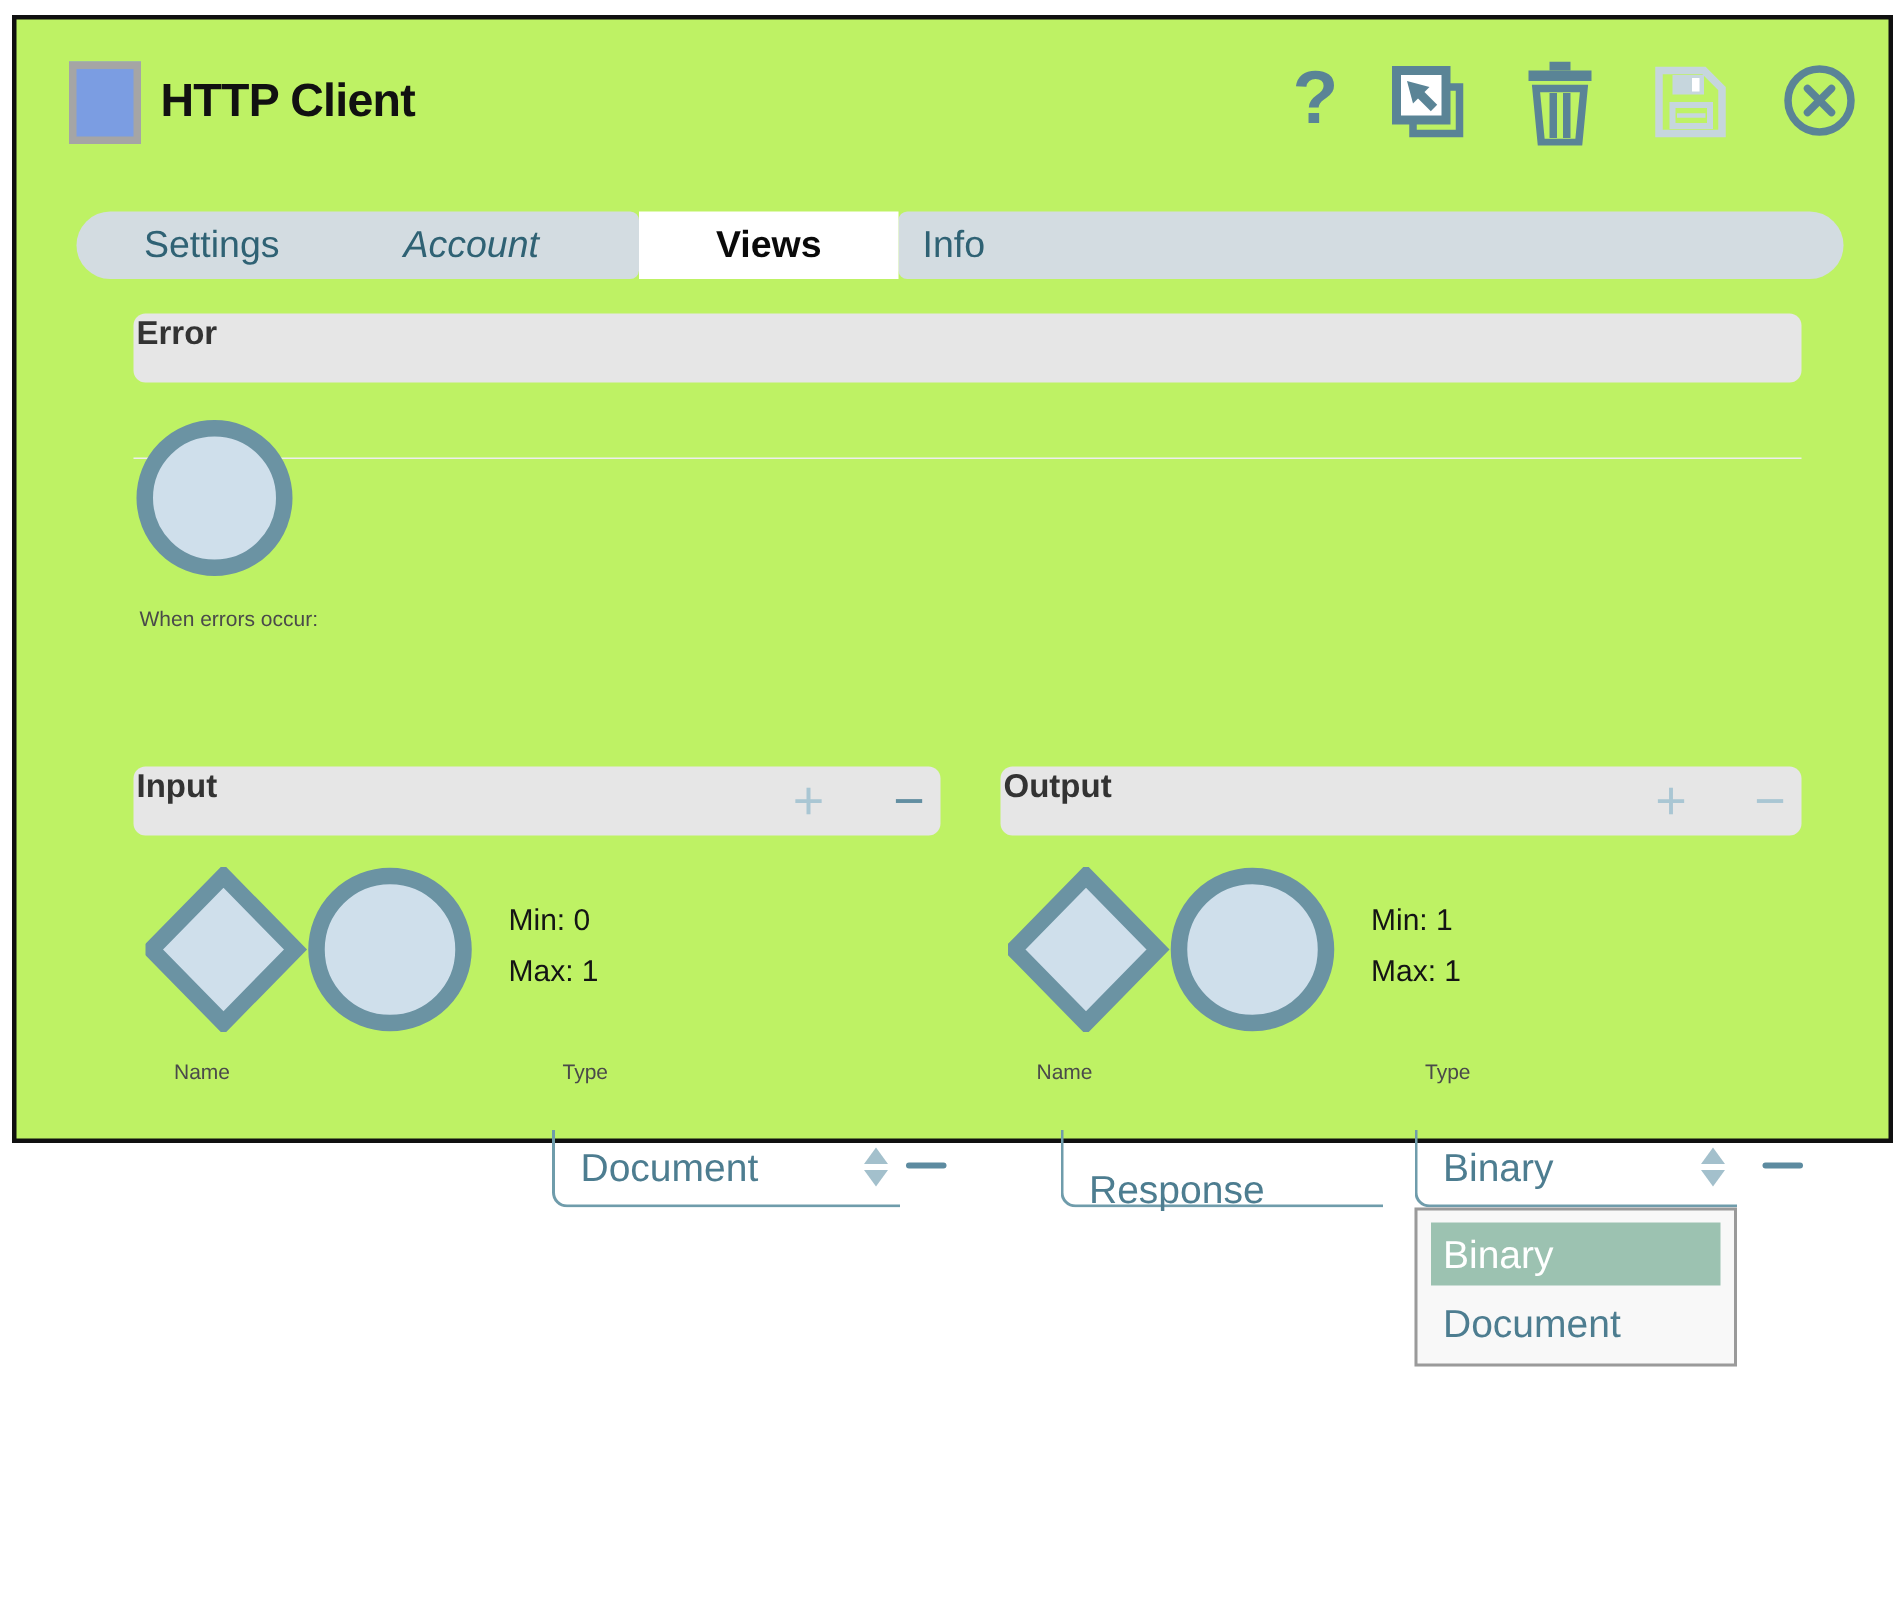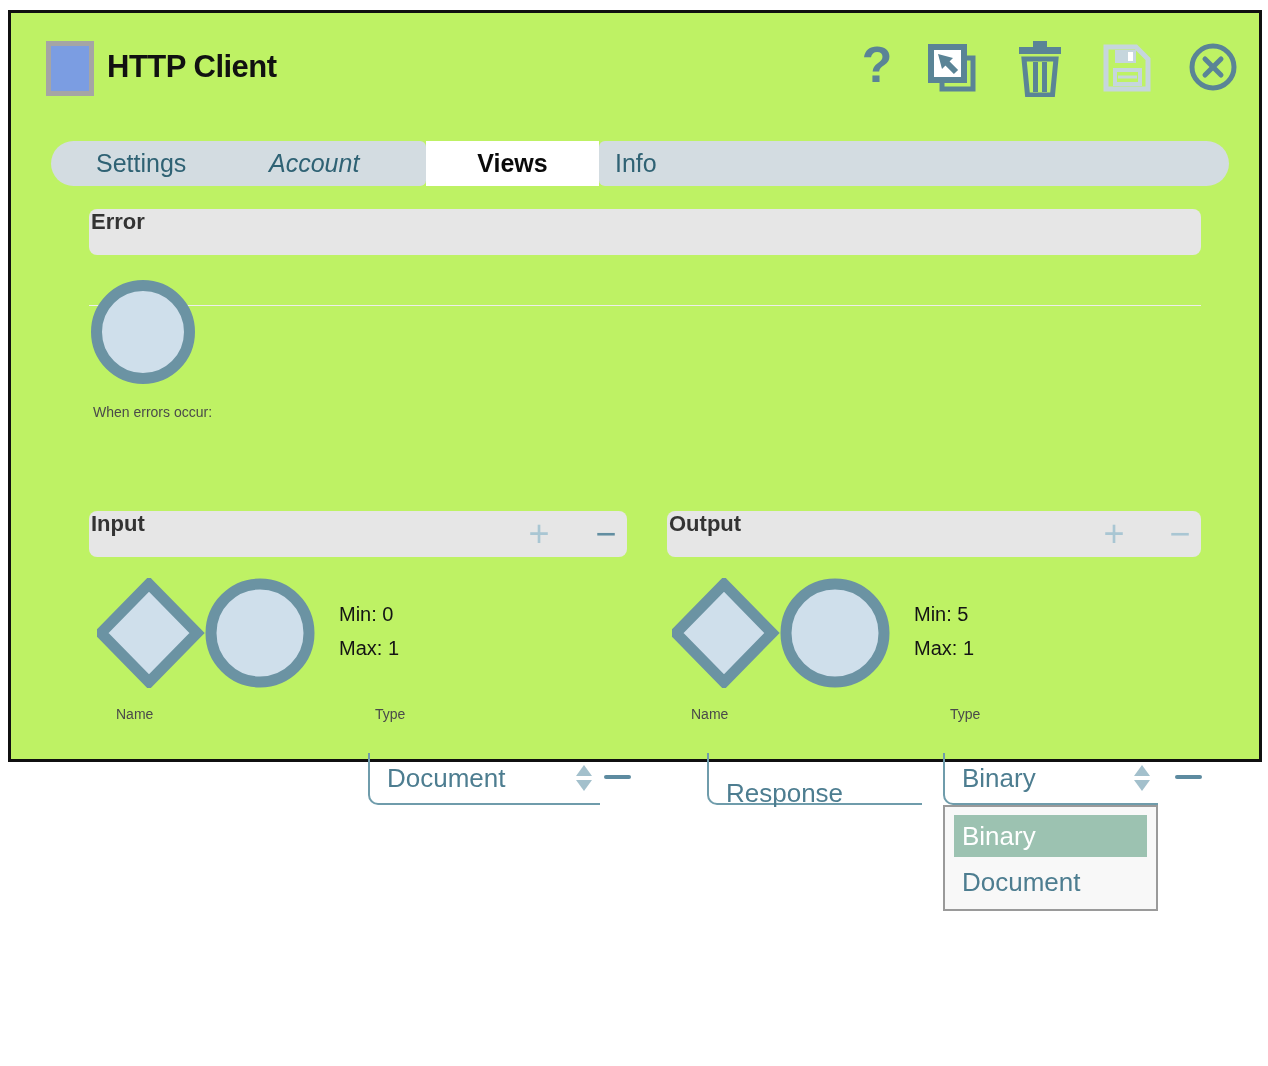--- a/index.html
+++ b/index.html
@@ -169,21 +169,21 @@
       <span>Output</span>
       <button class="hdr-ctl ctl-disabled" style="left:427px;">+</button>
       <button class="hdr-ctl ctl-disabled" style="left:493px;">−</button>
     </div>
 
     <svg class="shape-svg" style="left:661px;" width="218" height="110" viewBox="0 0 218 110">
       <polygon points="52,6 100,55 52,104 4,55" fill="#cfdfeb" stroke="#6b93a3" stroke-width="11"></polygon>
       <circle cx="163" cy="55" r="49" fill="#cfdfeb" stroke="#6b93a3" stroke-width="11"></circle>
     </svg>
     <div class="minmax" style="left:903px;">
-      <div>Min: 5</div>
+      <div>Min: 1</div>
       <div>Max: 1</div>
     </div>
 
     <div class="small-label" style="left:680px; top:693px;">Name</div>
     <div class="small-label" style="left:939px; top:693px;">Type</div>
 
     <div class="field" style="left:696px; top:740px; width:215px; height:52px;">
       <input class="field-text" style="font-size: 26px; margin-top: 30px;" value="Response">
     </div>
 

